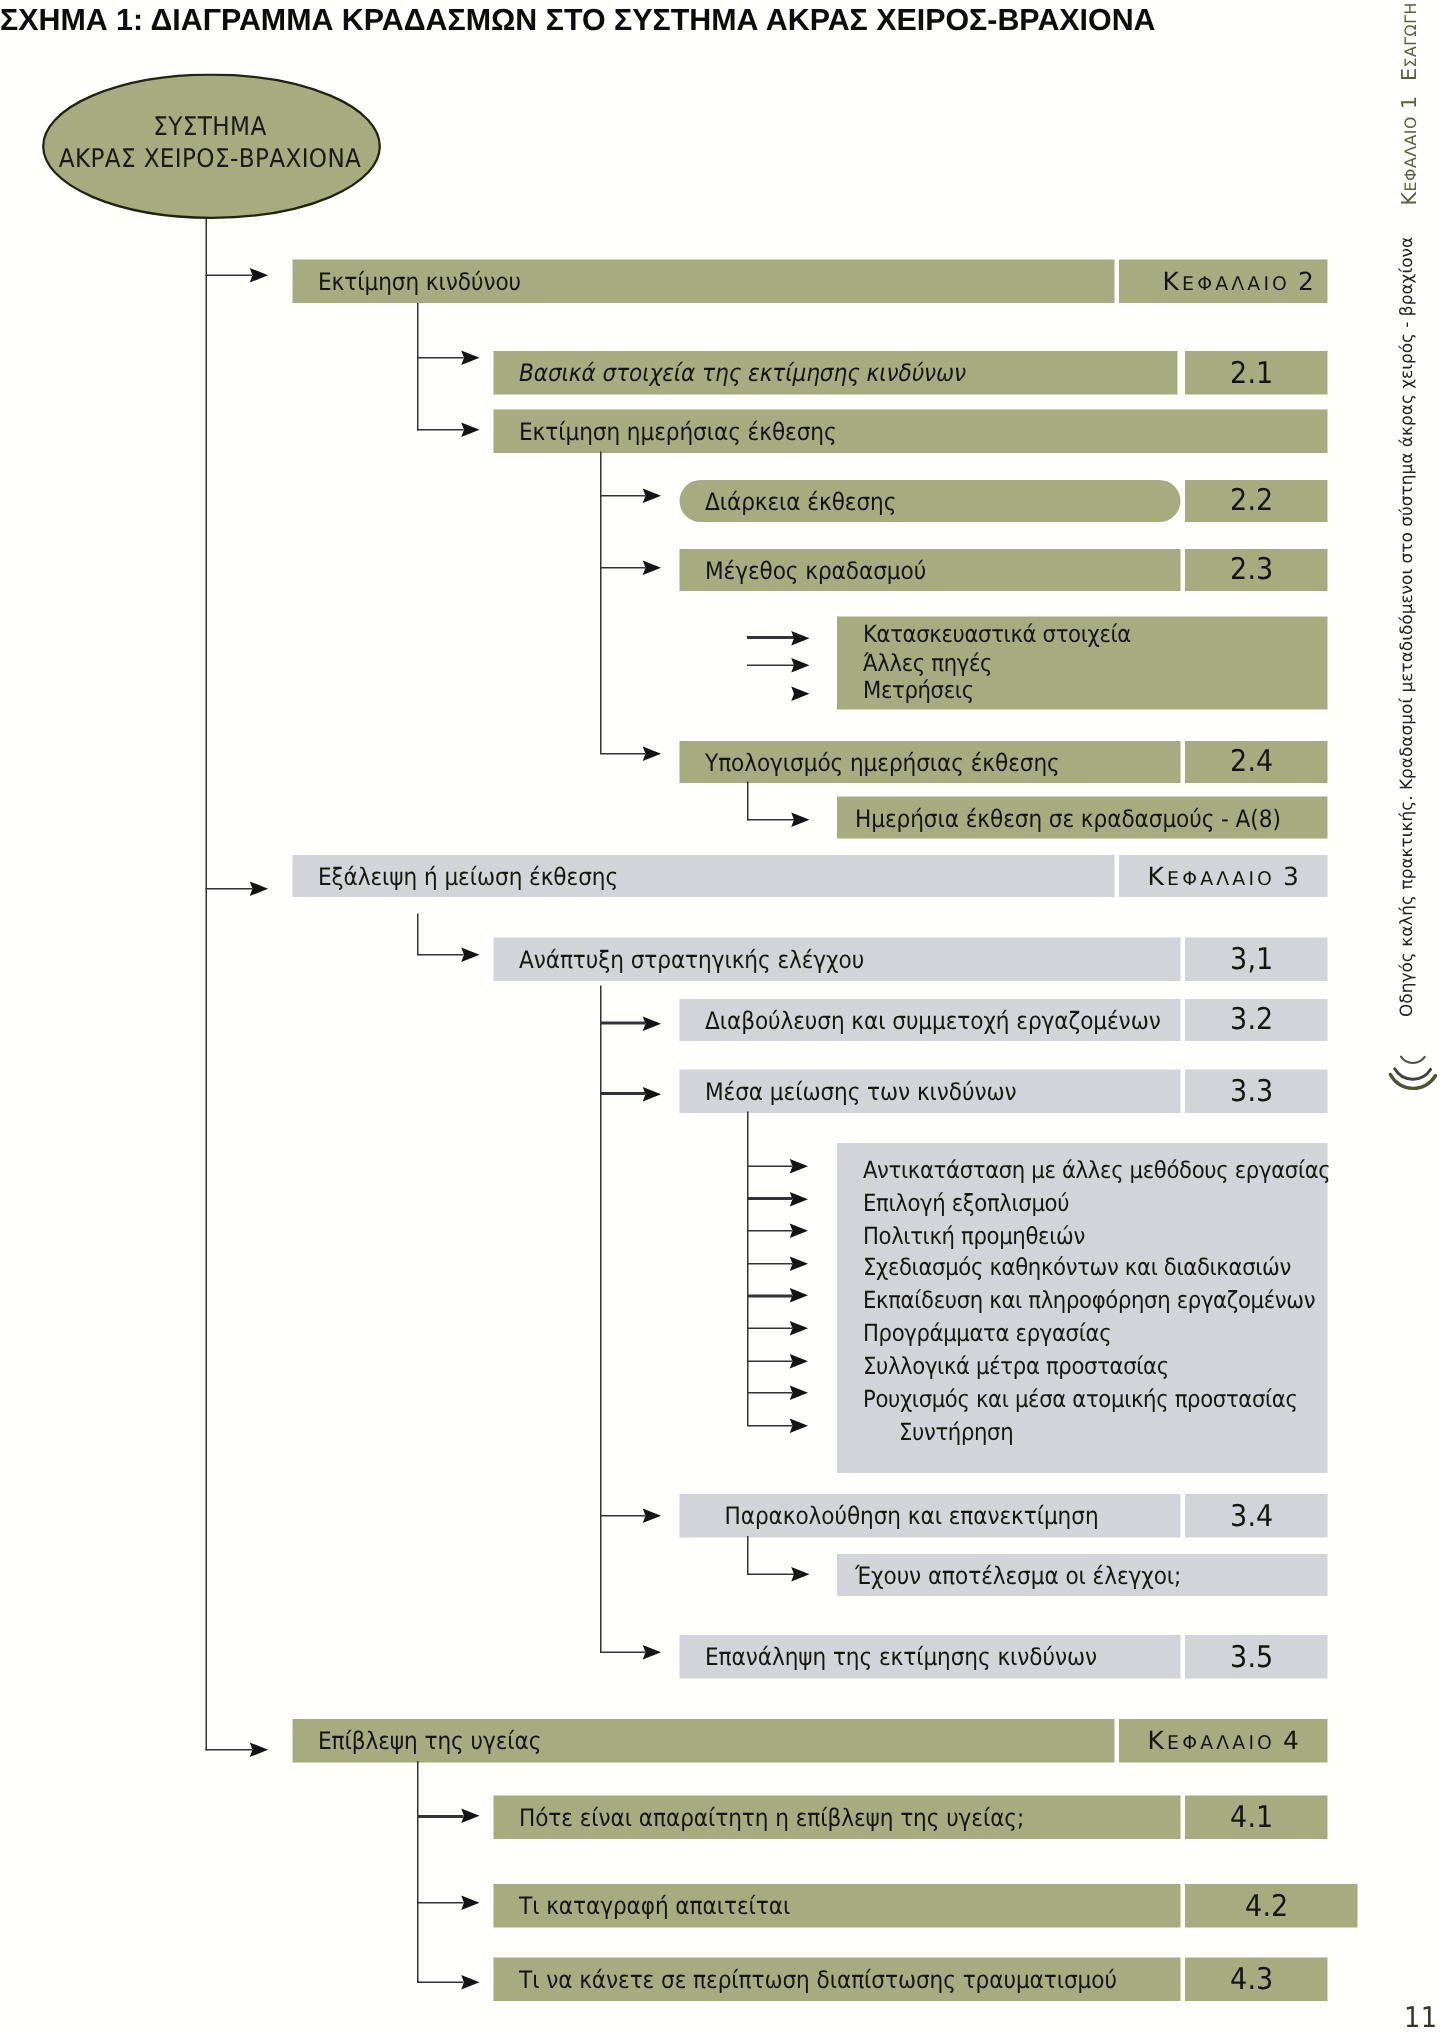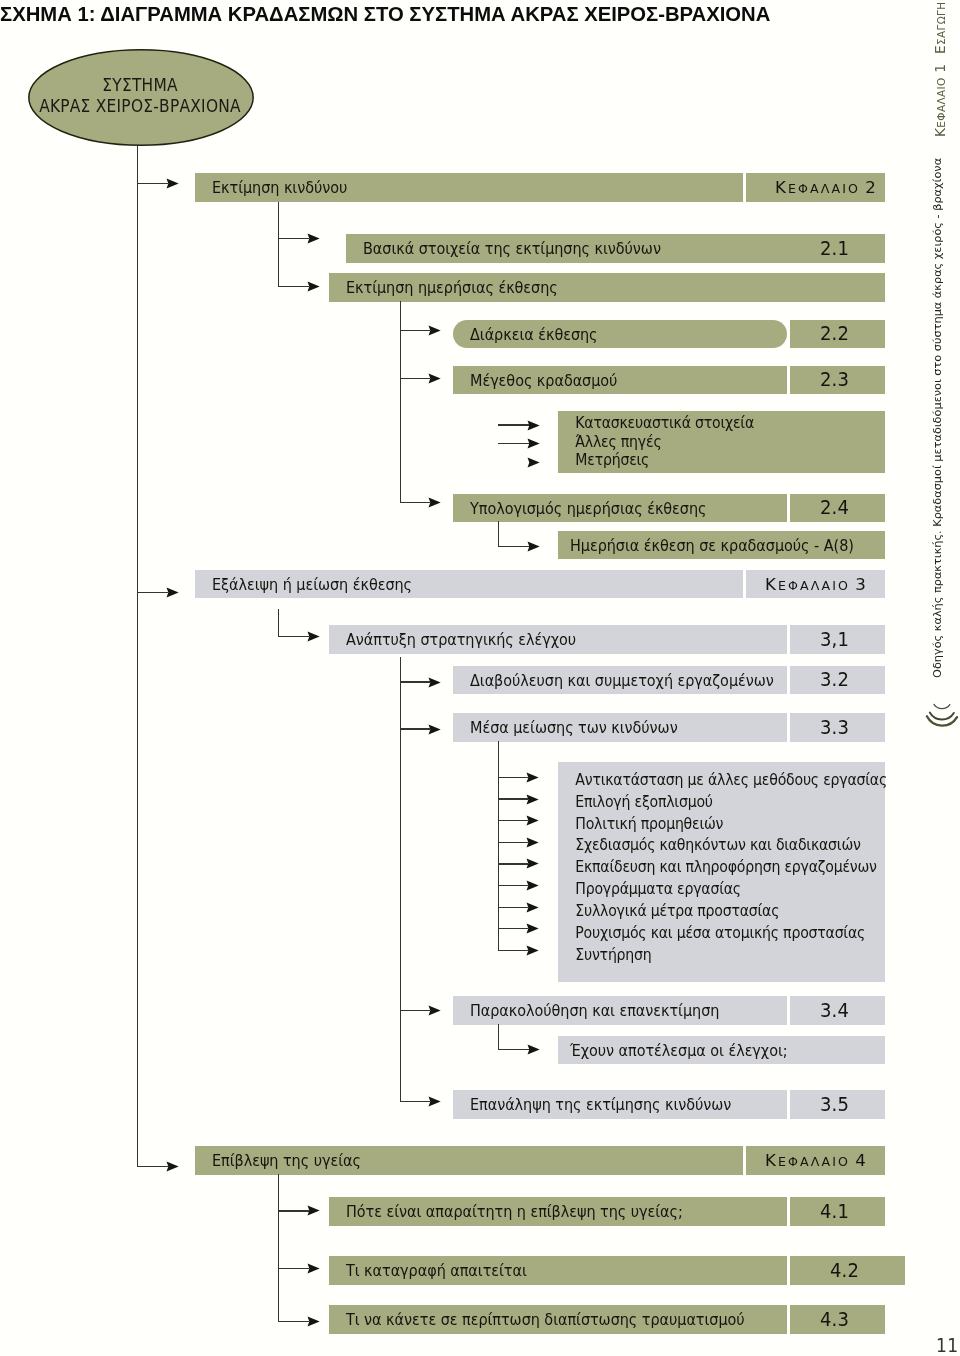--- a/index.html
+++ b/index.html
@@ -64,21 +64,21 @@
     </div>
   </div>
 
   <div id="diagram">
       <div class="box green" style="left:195px;top:173px;width:547.5px;height:29px;padding-left:17px;">
         <span class="lbl">Εκτίμηση κινδύνου</span>
       </div>
       <div class="refbox green" style="left:746px;top:173px;width:139px;height:29px;padding-left:20px;">
         <span class="chap"><span class="sc-first">Κ</span><span class="sc">ΕΦΑΛΑΙΟ</span><span class="sc-num"> 2</span></span>
       </div>
-      <div class="box green" style="left:346px;top:234px;width:456px;height:29px;padding-left:17px;">
+      <div class="box green" style="left:329px;top:234px;width:456px;height:29px;padding-left:17px;font-style:italic;">
         <span class="lbl">Βασικά στοιχεία της εκτίμησης κινδύνων</span>
       </div>
       <div class="refbox green" style="left:790px;top:234px;width:95px;height:29px;">
         <span class="num">2.1</span>
       </div>
       <div class="box green" style="left:329px;top:273px;width:556px;height:29px;padding-left:17px;">
         <span class="lbl">Εκτίμηση ημερήσιας έκθεσης</span>
       </div>
       <div class="box green" style="left:453px;top:320px;width:333.5px;height:28px;padding-left:17px;border-radius:14px;">
         <span class="lbl">Διάρκεια έκθεσης</span>
@@ -132,23 +132,23 @@
       </div>
       <div class="box listbox grey" style="left:558px;top:762px;width:327px;height:220px;padding-left:17.3px;padding-top:6.6px;">
         <div class="li" style="line-height:21.95px;width:max-content;">Αντικατάσταση με άλλες μεθόδους εργασίας</div>
         <div class="li" style="line-height:21.95px;width:max-content;">Επιλογή εξοπλισμού</div>
         <div class="li" style="line-height:21.95px;width:max-content;">Πολιτική προμηθειών</div>
         <div class="li" style="line-height:21.95px;width:max-content;">Σχεδιασμός καθηκόντων και διαδικασιών</div>
         <div class="li" style="line-height:21.95px;width:max-content;">Εκπαίδευση και πληροφόρηση εργαζομένων</div>
         <div class="li" style="line-height:21.95px;width:max-content;">Προγράμματα εργασίας</div>
         <div class="li" style="line-height:21.95px;width:max-content;">Συλλογικά μέτρα προστασίας</div>
         <div class="li" style="line-height:21.95px;width:max-content;">Ρουχισμός και μέσα ατομικής προστασίας</div>
-        <div class="li" style="line-height:21.95px;width:max-content;">Συντήρηση</div>
-      </div>
-      <div class="box grey" style="left:453px;top:996px;width:333.5px;height:29px;padding-left:17px;">
+        <div class="li" style="line-height:21.95px;width:max-content;margin-left:24px;">Συντήρηση</div>
+      </div>
+      <div class="box grey" style="left:453px;top:996px;width:333.5px;height:29px;padding-left:30px;">
         <span class="lbl">Παρακολούθηση και επανεκτίμηση</span>
       </div>
       <div class="refbox grey" style="left:790px;top:996px;width:95px;height:29px;">
         <span class="num">3.4</span>
       </div>
       <div class="box grey" style="left:558px;top:1036px;width:327px;height:28px;padding-left:12px;">
         <span class="lbl">Έχουν αποτέλεσμα οι έλεγχοι;</span>
       </div>
       <div class="box grey" style="left:453px;top:1090px;width:333.5px;height:29px;padding-left:17px;">
         <span class="lbl">Επανάληψη της εκτίμησης κινδύνων</span>

